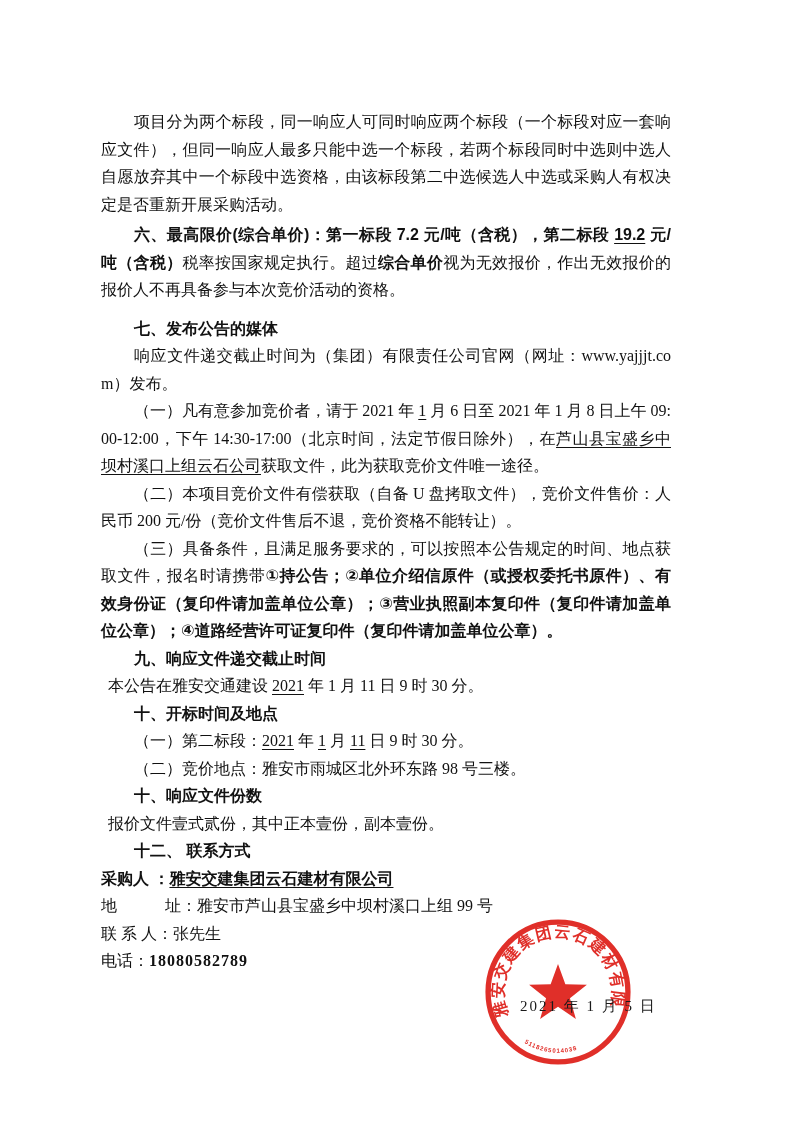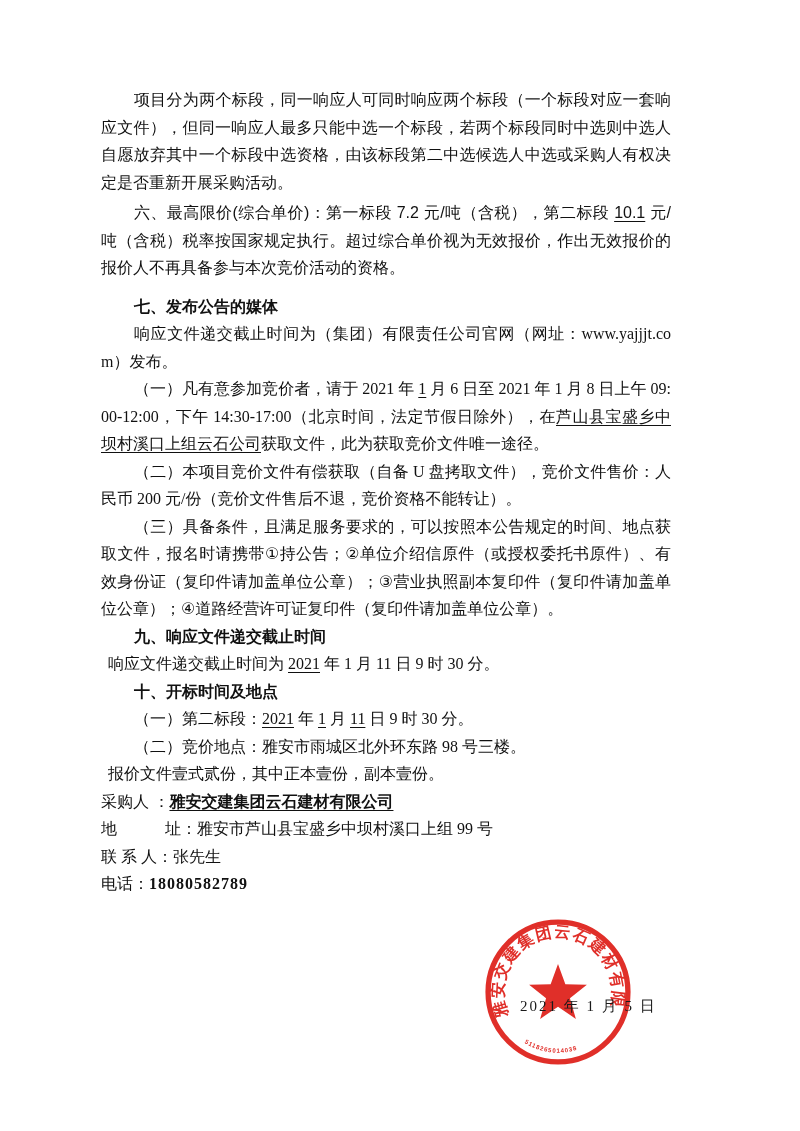--- a/index.html
+++ b/index.html
@@ -6,41 +6,41 @@
   body {
     width: 800px; height: 1131px;
     background: #ffffff;
     position: relative;
     font-family: "Liberation Serif", "DejaVu Serif", serif;
     color: #111;
     overflow: hidden;
   }
   .page {
     position: absolute;
-    left: 101px; top: 86px;
+    left: 101px; top: 108px;
     width: 570px;
   }
   .page p {
     margin: 0;
     font-size: 16px;
     line-height: 27.5px;
     text-align: justify;
     word-break: break-all;
   }
   .indent { text-indent: 33px; }
   .small-indent { text-indent: 7px; }
   .h {
     font-weight: 700;
     font-family: "Liberation Sans", "DejaVu Sans", sans-serif;
     padding-left: 33px;
     text-indent: 0;
   }
   .mt6 { margin-top: 3px !important; }
   .mt12 { margin-top: 11px !important; }
-  .b { font-weight: 400; font-family: "Liberation Sans", "DejaVu Sans", sans-serif; }
+  .b { font-weight: 700; font-family: "Liberation Sans", "DejaVu Sans", sans-serif; }
   .bs { font-weight: 700; }
   .u { text-decoration: underline; text-underline-offset: 3px; }
   .contact-line { text-align: right; }
   .ml48 { margin-left: 48px; }
   .ml42 { margin-left: 42px; }
   .phone-num { font-weight: 700; letter-spacing: 1px; }
   .stamp {
     position: absolute;
     left: 482px; top: 916px;
     width: 152px; height: 152px;
@@ -58,41 +58,43 @@
     white-space: nowrap;
   }
 </style>
 </head>
 <body>
 
 <div class="page">
 
   <p class="indent">项目分为两个标段，同一响应人可同时响应两个标段（一个标段对应一套响应文件），但同一响应人最多只能中选一个标段，若两个标段同时中选则中选人自愿放弃其中一个标段中选资格，由该标段第二中选候选人中选或采购人有权决定是否重新开展采购活动。</p>
 
-  <p class="indent mt6"><span class="b">六、最高限价(综合单价)：第一标段 7.2 元/吨（含税），第二标段 </span><span class="b u">10.1</span><span class="b"> 元/吨（含税）</span><span>税率按国家规定执行。超过</span><span class="b">综合单价</span><span>视为无效报价，作出无效报价的报价人不再具备参与本次竞价活动的资格。</span></p>
+  <p class="indent mt6"><span class="b">六、最高限价(综合单价)：第一标段 7.2 元/吨（含税），第二标段 </span><span class="b u">19.2</span><span class="b"> 元/吨（含税）</span><span>税率按国家规定执行。超过</span><span class="b">综合单价</span><span>视为无效报价，作出无效报价的报价人不再具备参与本次竞价活动的资格。</span></p>
 
   <p class="h mt12">七、发布公告的媒体</p>
   <p class="indent">响应文件递交截止时间为（集团）有限责任公司官网（网址：www.yajjjt.com）发布。</p>
 
 
   <p class="indent"><span>（一）凡有意参加竞价者，请于 2021 年 </span><span class="u">1</span><span> 月 6 日至 2021 年 1 月 8 日上午 09:00-12:00，下午 14:30-17:00（北京时间，法定节假日除外），在</span><span class="u">芦山县宝盛乡中坝村溪口上组云石公司</span><span>获取文件，此为获取竞价文件唯一途径。</span></p>
 
   <p class="indent">（二）本项目竞价文件有偿获取（自备 U 盘拷取文件），竞价文件售价：人民币 200 元/份（竞价文件售后不退，竞价资格不能转让）。</p>
 
   <p class="indent"><span>（三）具备条件，且满足服务要求的，可以按照本公告规定的时间、地点获取文件，报名时请携带</span><span class="b">①持公告；②单位介绍信原件（或授权委托书原件）、有效身份证（复印件请加盖单位公章）；③营业执照副本复印件（复印件请加盖单位公章）；④道路经营许可证复印件（复印件请加盖单位公章）。</span></p>
 
   <p class="h">九、响应文件递交截止时间</p>
-  <p class="small-indent"><span>响应文件递交截止时间为 </span><span class="u">2021</span><span> 年 1 月 11 日 9 时 30 分。</span></p>
+  <p class="small-indent"><span>本公告在雅安交通建设 </span><span class="u">2021</span><span> 年 1 月 11 日 9 时 30 分。</span></p>
 
   <p class="h">十、开标时间及地点</p>
   <p class="indent"><span>（一）第二标段：</span><span class="u">2021</span><span> 年 </span><span class="u">1</span><span> 月 </span><span class="u">11</span><span> 日 9 时 30 分。</span></p>
   <p class="indent">（二）竞价地点：雅安市雨城区北外环东路 98 号三楼。</p>
 
+  <p class="h">十、响应文件份数</p>
   <p class="small-indent">报价文件壹式贰份，其中正本壹份，副本壹份。</p>
 
+  <p class="h">十二、 联系方式</p>
 
   <p class="contact-line ml48"><span class="b">采购人 ：</span><span class="bs u">雅安交建集团云石建材有限公司</span></p>
   <p class="contact-line ml42">地　　　址：雅安市芦山县宝盛乡中坝村溪口上组 99 号</p>
   <p class="contact-line ml48">联 系 人：张先生</p>
   <p class="contact-line ml48"><span>电话：</span><span class="phone-num">18080582789</span></p>
 
 </div>
 
 <svg class="stamp" viewBox="0 0 200 200" xmlns="http://www.w3.org/2000/svg">
   <defs>

